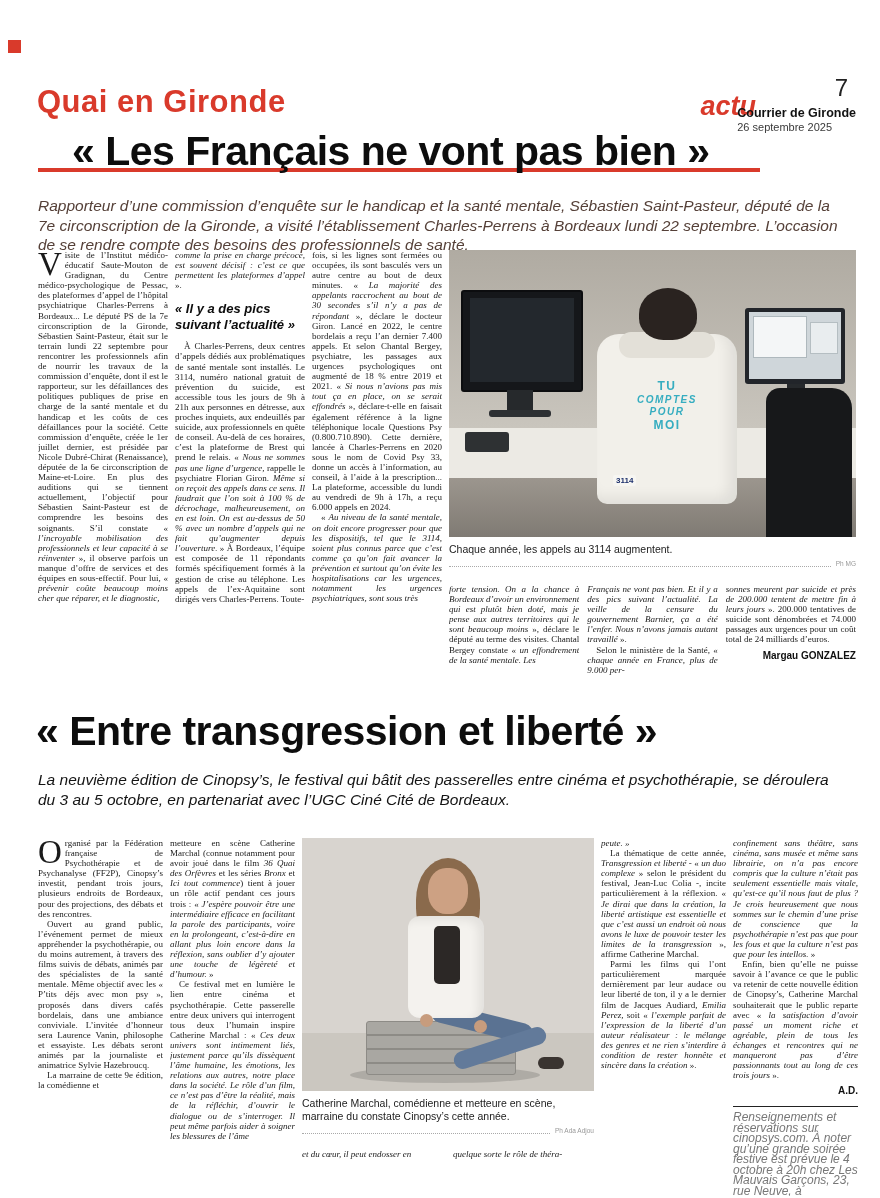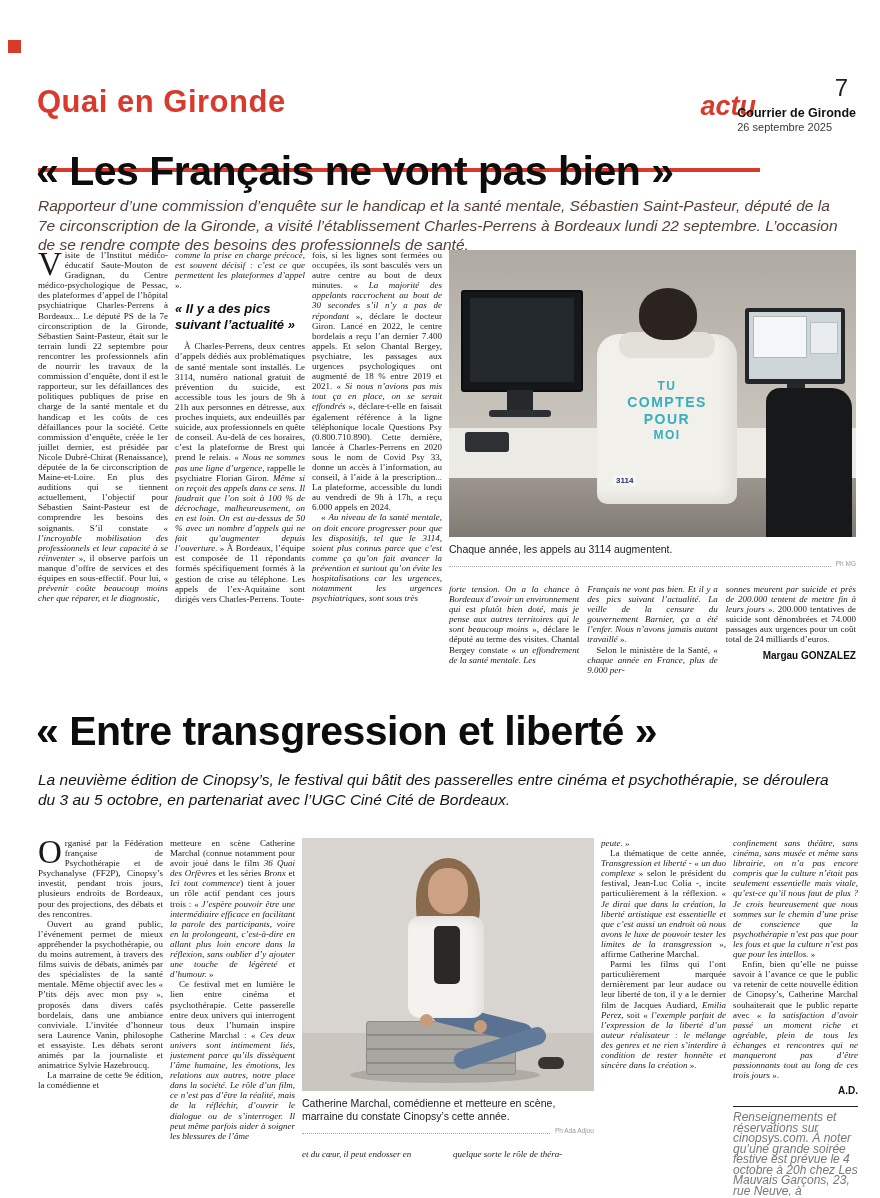--- a/index.html
+++ b/index.html
@@ -15,21 +15,21 @@
   .red-rule{position:absolute;left:38px;top:168px;width:722px;height:4px;background:#d93a2b;}
   .page-number{position:absolute;right:32px;top:74px;font-family:"Liberation Sans",sans-serif;
        font-size:24px;color:#222;}
   .pub-block{position:absolute;right:24px;top:106px;font-family:"Liberation Sans",sans-serif;}
   .pub-name{font-weight:bold;font-size:12.5px;color:#111;}
   .pub-date{font-size:11px;color:#3a3a3a;margin-top:1px;}
 
   
   .a-title{position:absolute;left:36px;font-family:"Liberation Sans",sans-serif;font-weight:bold;
        color:#0d0d0d;font-size:41px;letter-spacing:-.5px;white-space:nowrap;}
-  .a1-title{top:148px;}
+  .a1-title{top:128px;margin-left:36px;}
   .a2-title{top:708px;}
   .standfirst{position:absolute;left:38px;font-family:"Liberation Sans",sans-serif;font-style:italic;
        font-size:15.5px;line-height:19.5px;}
   .sf1{top:196px;width:812px;color:#554038;}
   .sf2{top:770px;width:800px;color:#141414;}
 
   
   .grid{position:absolute;left:38px;display:flex;gap:7px;}
   .a1-grid{top:250px;width:818px;height:458px;}
   .a2-grid{top:838px;width:818px;height:358px;}
@@ -69,21 +69,21 @@
   .stand-r{position:absolute;left:338px;top:134px;width:18px;height:16px;background:#26292c;}
   .phone{position:absolute;left:16px;top:182px;width:44px;height:20px;background:#2e3133;border-radius:3px;}
   .person{position:absolute;left:148px;top:84px;width:140px;height:170px;background:#f2f0ea;
           border-radius:22px 22px 10px 10px;box-shadow:inset -8px -6px 14px rgba(0,0,0,.08);}
   .hood{position:absolute;left:22px;top:-2px;width:96px;height:26px;background:#e3e0d8;border-radius:12px;}
   .head{position:absolute;left:190px;top:38px;width:58px;height:52px;background:#2a2320;border-radius:50% 50% 42% 42%;}
   .hoodie-text{position:absolute;left:0;right:0;top:44px;text-align:center;
           font-family:"Liberation Sans",sans-serif;font-weight:bold;color:#36adc0;letter-spacing:1.5px;}
   .hoodie-text div{margin:1px 0;}
   .ht-big{font-size:12px;}
-  .ht-small{font-size:14px;}
+  .ht-small{font-size:10px;font-style:italic;}
   .hoodie-num{position:absolute;left:16px;bottom:18px;background:#f7f6f2;color:#1c2f6b;
           font-family:"Liberation Sans",sans-serif;font-weight:bold;font-size:8px;padding:1px 3px;border-radius:2px;}
   .chair1{position:absolute;right:4px;top:138px;width:86px;height:150px;background:#17181a;border-radius:14px 20px 0 0;}
 
   .photoblock{width:292px;flex:none;display:flex;flex-direction:column;overflow:hidden;}
   .photo2{position:relative;height:253px;background:#d8d4cf;overflow:hidden;}
   .p2-floor{position:absolute;left:0;bottom:0;width:100%;height:58px;background:#cbc7c0;}
   .p2-shadow{position:absolute;left:48px;bottom:8px;width:190px;height:16px;background:rgba(0,0,0,.14);border-radius:50%;}
   .case{position:absolute;left:64px;bottom:16px;width:148px;height:52px;background:#a9a7a2;border:1px solid #8d8b86;border-radius:3px;}
   .case .rib{position:absolute;left:0;width:100%;height:2px;background:#8d8b86;}

